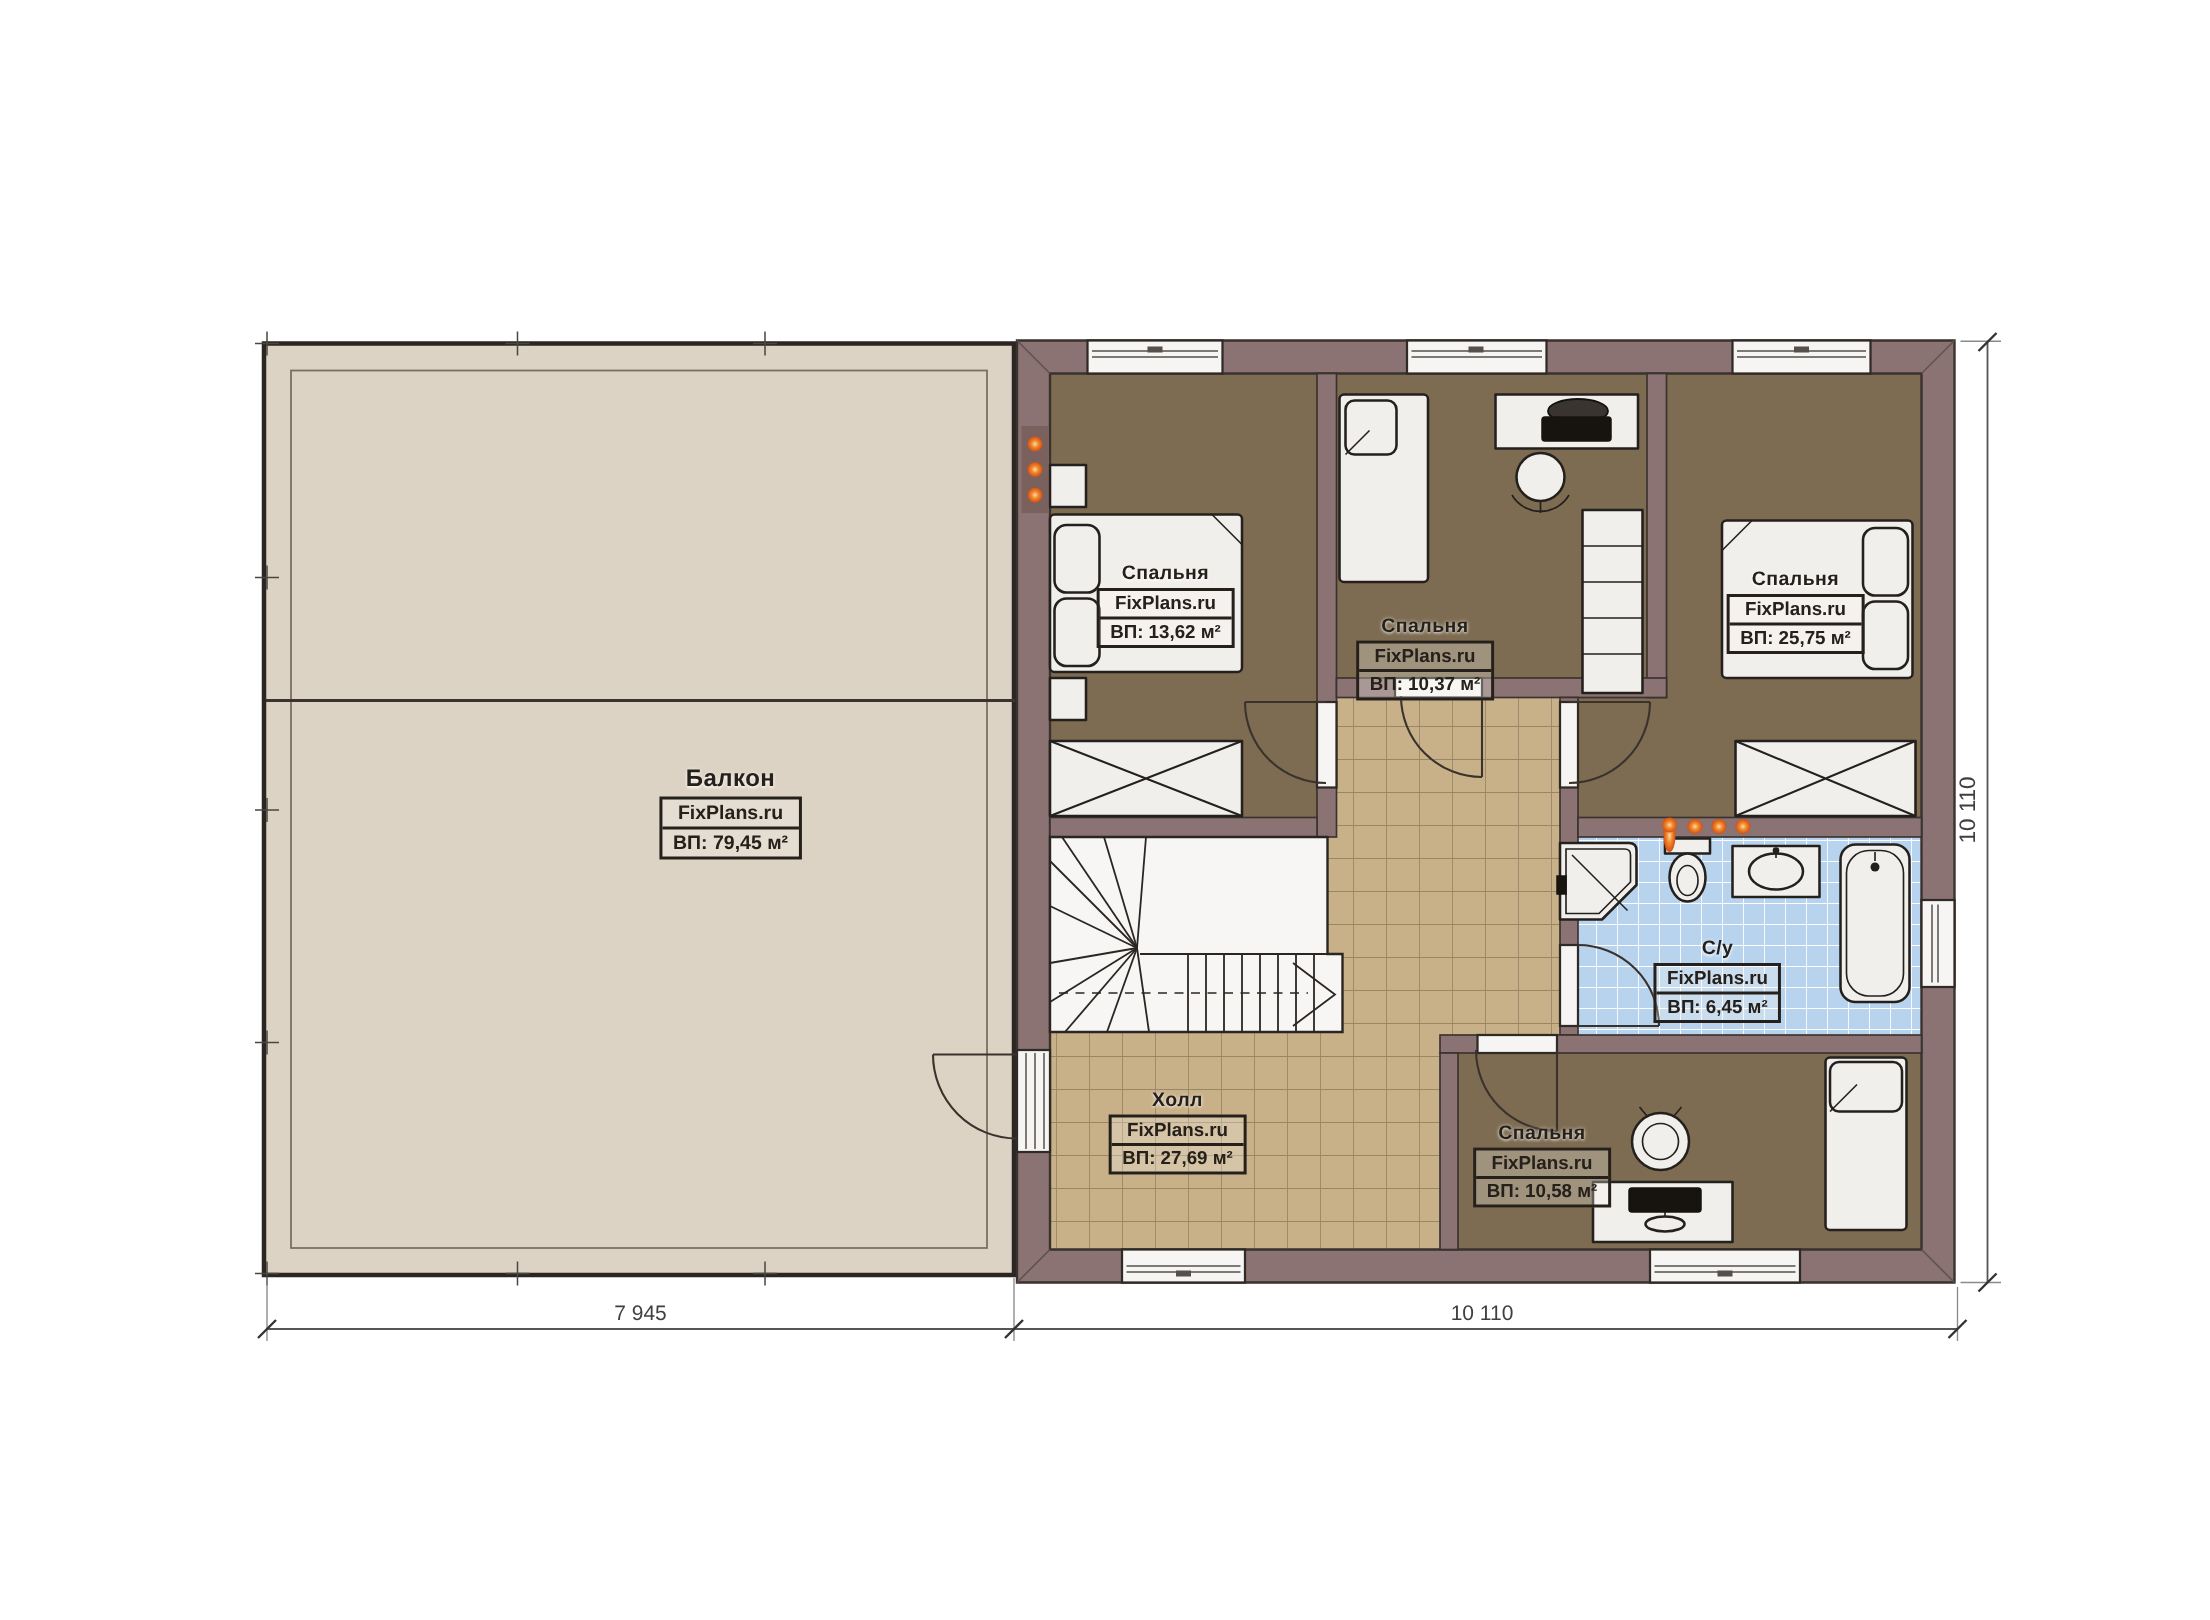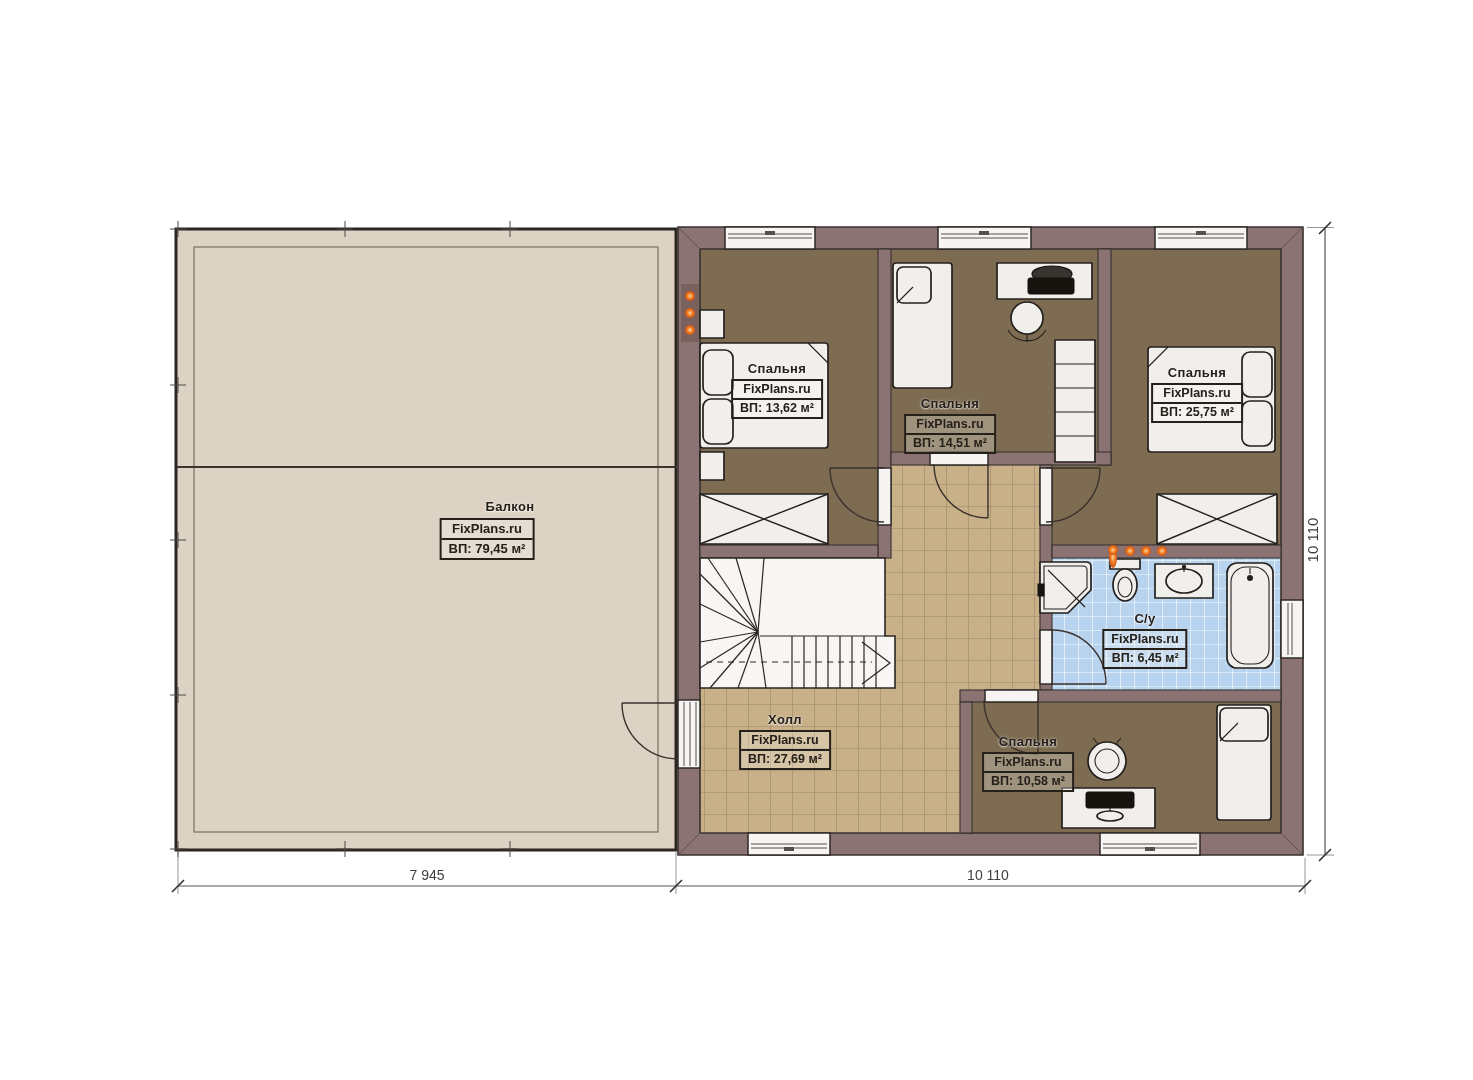--- a/index.html
+++ b/index.html
@@ -28,36 +28,36 @@
   .stairline{stroke:#2b2622;stroke-width:1.2;fill:none;}
   .dashline{stroke:#2b2622;stroke-width:1;fill:none;stroke-dasharray:6 5;}
   .corner{stroke:#5f504d;stroke-width:1;fill:none;}
   .tick{stroke:#4a4640;stroke-width:1;fill:none;}
   .dimline{stroke:#555555;stroke-width:1.2;fill:none;}
   .dimext{stroke:#8a8a8a;stroke-width:0.9;fill:none;}
   .dimslash{stroke:#333333;stroke-width:1.6;fill:none;}
   .divider{stroke:#3a332e;stroke-width:2;fill:none;}
 
   
-  .room-label{position:absolute;transform:translate(-50%,0);text-align:center;z-index:5;}
+  .room-label{position:absolute;transform:translate(-50%,0);text-align:center;z-index:5;margin-top:13px;}
   .room-name{
     font-weight:bold;font-size:13px;line-height:15px;color:var(--ink,#26201a);
     letter-spacing:.3px;text-shadow:0 1px 2px rgba(255,255,255,.75), 0 0 3px rgba(255,255,255,.5);
     white-space:nowrap;
   }
   .room-box{
     display:inline-block;margin-top:3px;border:2px solid var(--ink,#26201a);
     background:rgba(250,248,244,.28);
   }
   .room-box-row{
     font-size:12.5px;font-weight:bold;color:var(--ink,#26201a);
     padding:0 7px;line-height:17px;white-space:nowrap;
   }
-  .room-box-row + .room-box-row{border-top:2px solid var(--ink,#26201a);text-align:right;}
-  .balcony-label .room-name{font-size:13px;line-height:17px;text-align:right;}
+  .room-box-row + .room-box-row{border-top:2px solid var(--ink,#26201a);}
+  .balcony-label .room-name{font-size:16px;line-height:17px;}
   .balcony-label .room-box-row{font-size:13px;line-height:18px;}
 
   
   .dim-label{
     position:absolute;z-index:4;font-size:14px;color:#3f3f3f;white-space:nowrap;
     transform:translate(-50%,-100%);
   }
   .dim-label-rot{
     position:absolute;z-index:4;font-size:15px;color:#3f3f3f;white-space:nowrap;
     transform:translate(-50%,-50%) rotate(-90deg);
@@ -344,21 +344,21 @@
     <div class="room-box">
       <div class="room-box-row">FixPlans.ru</div>
       <div class="room-box-row">ВП: 13,62 м²</div>
     </div>
   </div>
 
   <div class="room-label" style="left:950px;top:396px">
     <div class="room-name">Спальня</div>
     <div class="room-box">
       <div class="room-box-row">FixPlans.ru</div>
-      <div class="room-box-row">ВП: 14,51 м²</div>
+      <div class="room-box-row">ВП: 10,37 м²</div>
     </div>
   </div>
 
   <div class="room-label" style="left:1197px;top:365px">
     <div class="room-name">Спальня</div>
     <div class="room-box">
       <div class="room-box-row">FixPlans.ru</div>
       <div class="room-box-row">ВП: 25,75 м²</div>
     </div>
   </div>

